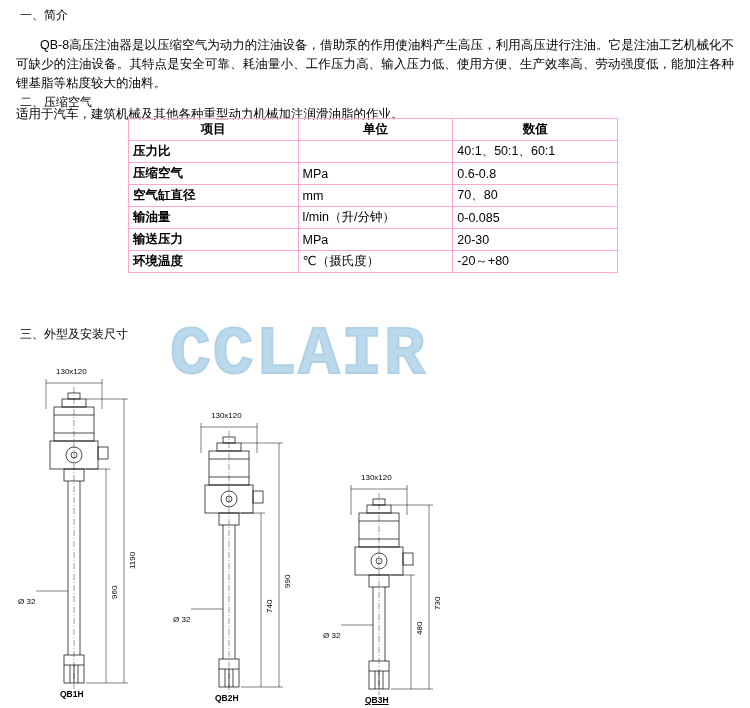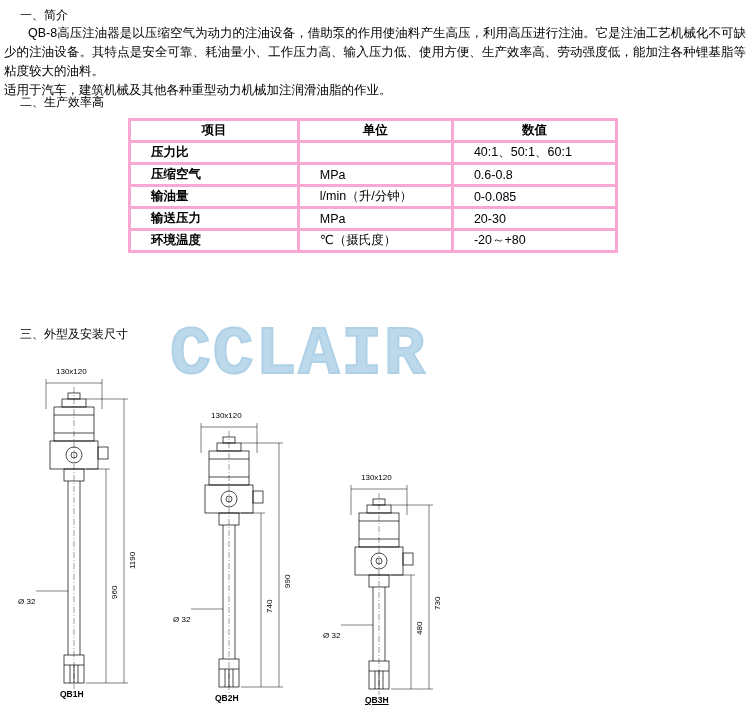--- a/index.html
+++ b/index.html
@@ -23,38 +23,38 @@
   #intro-head { position: absolute; left: 0; top: 6px; }
   #intro-body {
     position: absolute;
     left: 4px;
     top: 24px;
     width: 742px;
     font-size: 12.5px;
     line-height: 19px;
     text-align: justify;
   }
-  #intro-body p { margin: 0; }
+  #intro-body p { margin: 12px; }
   #intro-body p.indent { text-indent: 24px; }
 
   #params-head { position: absolute; left: 0; top: 93px; }
   #dims-head { position: absolute; left: 0; top: 325px; }
 
   table.spec {
     position: absolute;
     left: 128px;
     top: 118px;
     width: 490px;
     border-collapse: collapse;
     font-size: 12.5px;
   }
   table.spec td, table.spec th {
-    border: 3px solid #f9a8d4;
+    border: 1px solid #f9a8d4;
     height: 22px;
-    padding: 1px 20px;
+    padding: 1px 4px;
     font-weight: normal;
   }
   table.spec thead th { text-align: center; font-weight: bold; }
   table.spec col.c1 { width: 170px; }
   table.spec col.c2 { width: 155px; }
   table.spec col.c3 { width: 165px; }
   table.spec tbody td.name { font-weight: bold; }
 
   
   #watermark {
@@ -100,21 +100,21 @@
 
 <div class="page">
 
   <div class="section-head" id="intro-head">一、简介</div>
 
   <div id="intro-body">
     <p class="indent">QB-8高压注油器是以压缩空气为动力的注油设备，借助泵的作用使油料产生高压，利用高压进行注油。它是注油工艺机械化不可缺少的注油设备。其特点是安全可靠、耗油量小、工作压力高、输入压力低、使用方便、生产效率高、劳动强度低，能加注各种锂基脂等粘度较大的油料。</p>
     <p>适用于汽车，建筑机械及其他各种重型动力机械加注润滑油脂的作业。</p>
   </div>
 
-  <div class="section-head" id="params-head">二、生产效率高</div>
+  <div class="section-head" id="params-head">二、压缩空气</div>
 
   <table class="spec">
     <colgroup>
         <col class="c1">
         <col class="c2">
         <col class="c3">
       </colgroup>
     <thead>
       <tr>
         <th>项目</th>
@@ -125,20 +125,25 @@
     <tbody>
       <tr>
         <td class="name">压力比</td>
         <td></td>
         <td>40:1、50:1、60:1</td>
       </tr>
       <tr>
         <td class="name">压缩空气</td>
         <td>MPa</td>
         <td>0.6-0.8</td>
+      </tr>
+      <tr>
+        <td class="name">空气缸直径</td>
+        <td>mm</td>
+        <td>70、80</td>
       </tr>
       <tr>
         <td class="name">输油量</td>
         <td>l/min（升/分钟）</td>
         <td>0-0.085</td>
       </tr>
       <tr>
         <td class="name">输送压力</td>
         <td>MPa</td>
         <td>20-30</td>

